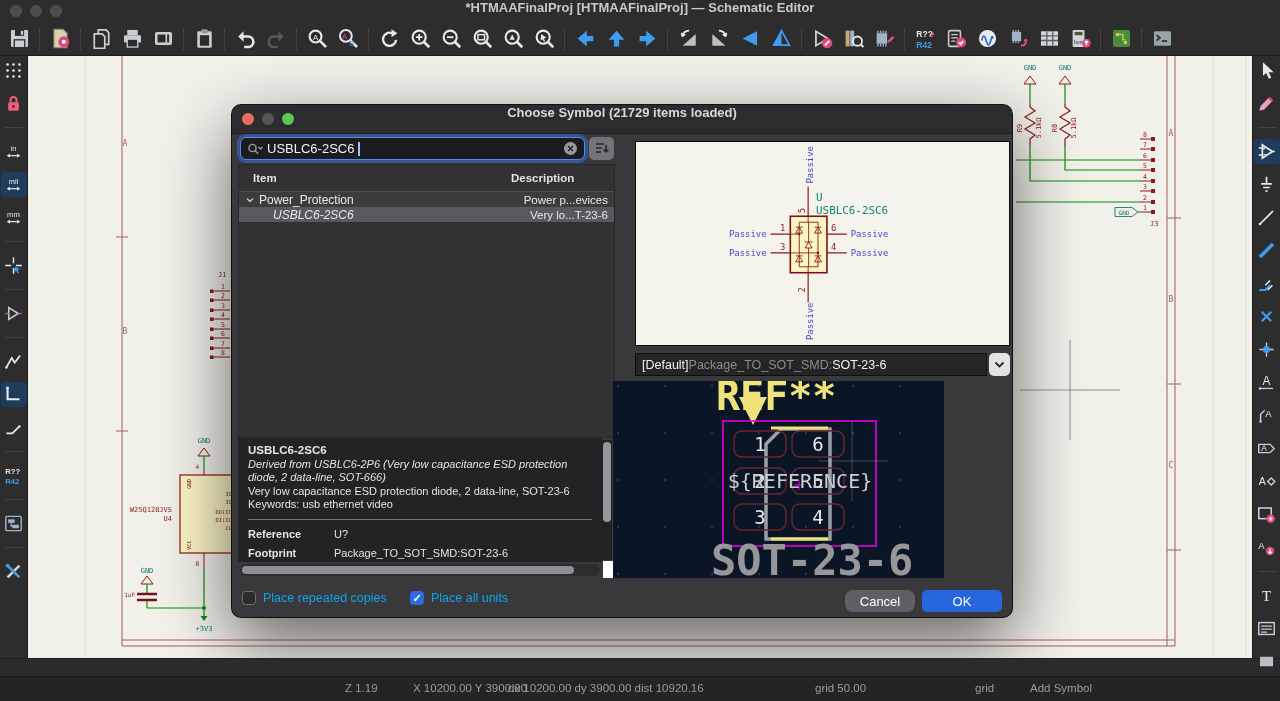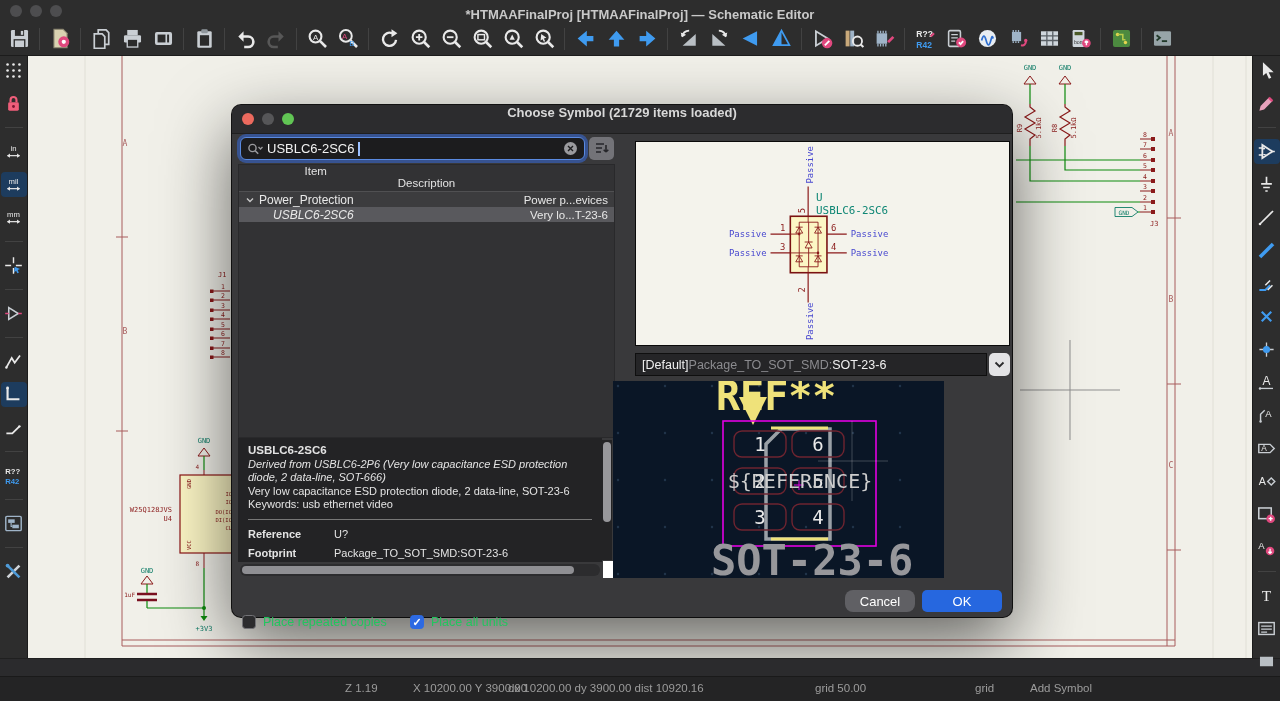--- a/index.html
+++ b/index.html
@@ -1,17 +1,17 @@
 <!DOCTYPE html>
 <html><head>
 <meta charset="utf-8">
 <style>
   html,body{margin:0;padding:0;background:#1e1e1e;}
   body{width:1280px;height:701px;overflow:hidden;font-family:"Liberation Sans",sans-serif;-webkit-font-smoothing:antialiased;}
-  .titlebar{height:22px;background:#2d2d2d;position:relative;display:flex;align-items:flex-end;justify-content:center;}
+  .titlebar{height:22px;background:#2d2d2d;position:relative;display:flex;align-items:flex-start;justify-content:center;}
   .traffic{position:absolute;left:10px;top:5px;display:flex;gap:8px;}
   .traffic span{width:12px;height:12px;border-radius:50%;background:#4d4d4f;display:block;}
   .traffic.dlg span.red{background:#ec6a5e}.traffic.dlg span.gray{background:#565658}.traffic.dlg span.green{background:#61c554}
   .win-title{font-size:13px;font-weight:bold;color:#c9c9c9;}
   .toolbar{height:33px;background:#2d2d2d;border-bottom:1px solid #1c1c1c;display:flex;align-items:center;padding:0 4px;gap:1px;}
   .tool-btn{width:30px;height:28px;border-radius:4px;display:flex;align-items:center;justify-content:center;flex:none;}
   .tool-btn svg{width:21px;height:21px;}
   .tool-btn.active{background:#1d3c5e;}
   .tool-btn.disabled{opacity:.45;}
   .tb-sep{width:1px;height:22px;background:#424242;margin:0 4px;flex:none;}
@@ -36,21 +36,21 @@
   .dlg-title-text{font-size:13px;font-weight:bold;color:#d8d8d8;}
   .dlg-body{position:relative;height:484px;font-size:12px;color:#e8e8e8;}
   .search-input{position:absolute;left:8px;top:3px;width:345px;height:23px;background:#1c1c1e;border:1px solid #5a8ae0;
       border-radius:6px;box-shadow:0 0 0 3px rgba(54,106,217,.55);display:flex;align-items:center;padding:0 6px;box-sizing:border-box;gap:4px;}
   .search-text{font-size:13px;color:#f2f2f2;white-space:nowrap;}
   .caret{width:2px;height:14px;background:#9cc0ff;display:inline-block;}
   .search-clear{margin-left:auto;}
   .sort-btn{position:absolute;left:357px;top:3px;width:25px;height:23px;background:#737378;border-radius:5px;
       display:flex;align-items:center;justify-content:center;}
   .list-box{position:absolute;left:6px;top:30px;width:377px;height:274px;background:#323234;border:1px solid #29292b;box-sizing:border-box;}
-  .list-head{display:flex;height:26px;align-items:center;border-bottom:1px solid #505052;font-size:11.5px;font-weight:normal;color:#e2e2e2;flex-direction:column;}
+  .list-head{display:flex;height:26px;align-items:center;border-bottom:1px solid #505052;font-size:11.5px;font-weight:bold;color:#e2e2e2;}
   .list-head .c1{padding-left:14px;width:272px;box-sizing:border-box;}
   .tree-row{display:flex;align-items:center;height:15px;font-size:12px;position:relative;}
   .tree-row .desc{margin-left:auto;padding-right:6px;font-size:11.5px;}
   .tree-row.group{background:#3c3c3e;}
   .tree-row.group .chev{margin-left:6px;margin-right:4px;}
   .tree-row.selected{background:#59595d;}
   .tree-row.selected .lbl{font-style:italic;margin-left:34px;}
   .details{position:absolute;left:6px;top:304px;width:364px;height:124px;background:#232325;padding:6px 10px;box-sizing:border-box;
            font-size:11px;line-height:13.5px;color:#e3e3e3;overflow:hidden;}
   .d-name{font-weight:bold;font-size:11.5px;}
@@ -64,21 +64,21 @@
   .hthumb{position:absolute;left:2px;top:2px;width:332px;height:8px;background:#8f8f93;border-radius:4px;}
   .scroll-corner{position:absolute;left:371px;top:427px;width:17px;height:17px;background:#ffffff;}
   .sym-preview{position:absolute;left:403px;top:7px;width:375px;height:205px;background:#f4f3ec;border:1px solid #0a0a0a;box-sizing:border-box;overflow:hidden;}
   .fp-select{position:absolute;left:403px;top:219px;width:352px;height:23px;background:#252527;border:1px solid #0f0f0f;
       box-sizing:border-box;display:flex;align-items:center;padding:0 6px;font-size:12.5px;white-space:nowrap;overflow:hidden;}
   .fp-def,.fp-name{color:#f0f0f0;}
   .fp-lib{color:#8b8b8f;}
   .fp-select-btn{position:absolute;left:757px;top:219px;width:21px;height:23px;background:#e3e3e5;border-radius:5px;
       display:flex;align-items:center;justify-content:center;}
   .fp-preview{position:absolute;left:381px;top:247px;width:331px;height:197px;background:#737373;overflow:hidden;}
-  .check{position:absolute;top:457px;display:flex;align-items:center;gap:7px;font-size:12.5px;color:#22c55e;margin-top:24px;}
+  .check{position:absolute;top:457px;display:flex;align-items:center;gap:7px;font-size:12.5px;color:#0ea5e9;}
   .check .box{width:14px;height:14px;border-radius:3.5px;background:#2c2c2e;border:1px solid #737377;box-sizing:border-box;
       display:flex;align-items:center;justify-content:center;font-size:11px;font-weight:bold;color:#fff;}
   .check .box.on{background:#2d6ae3;border-color:#2d6ae3;}
   .check .box.on::after{content:"✓";}
   .btn{position:absolute;top:456px;height:22px;border:none;border-radius:5px;font-size:13px;color:#fff;
        font-family:"Liberation Sans",sans-serif;padding:0;}
   .btn.cancel{left:613px;width:70px;background:#606064;border-radius:8px;}
   .btn.ok{left:690px;width:80px;background:#2667df;}
 </style>
 </head>

